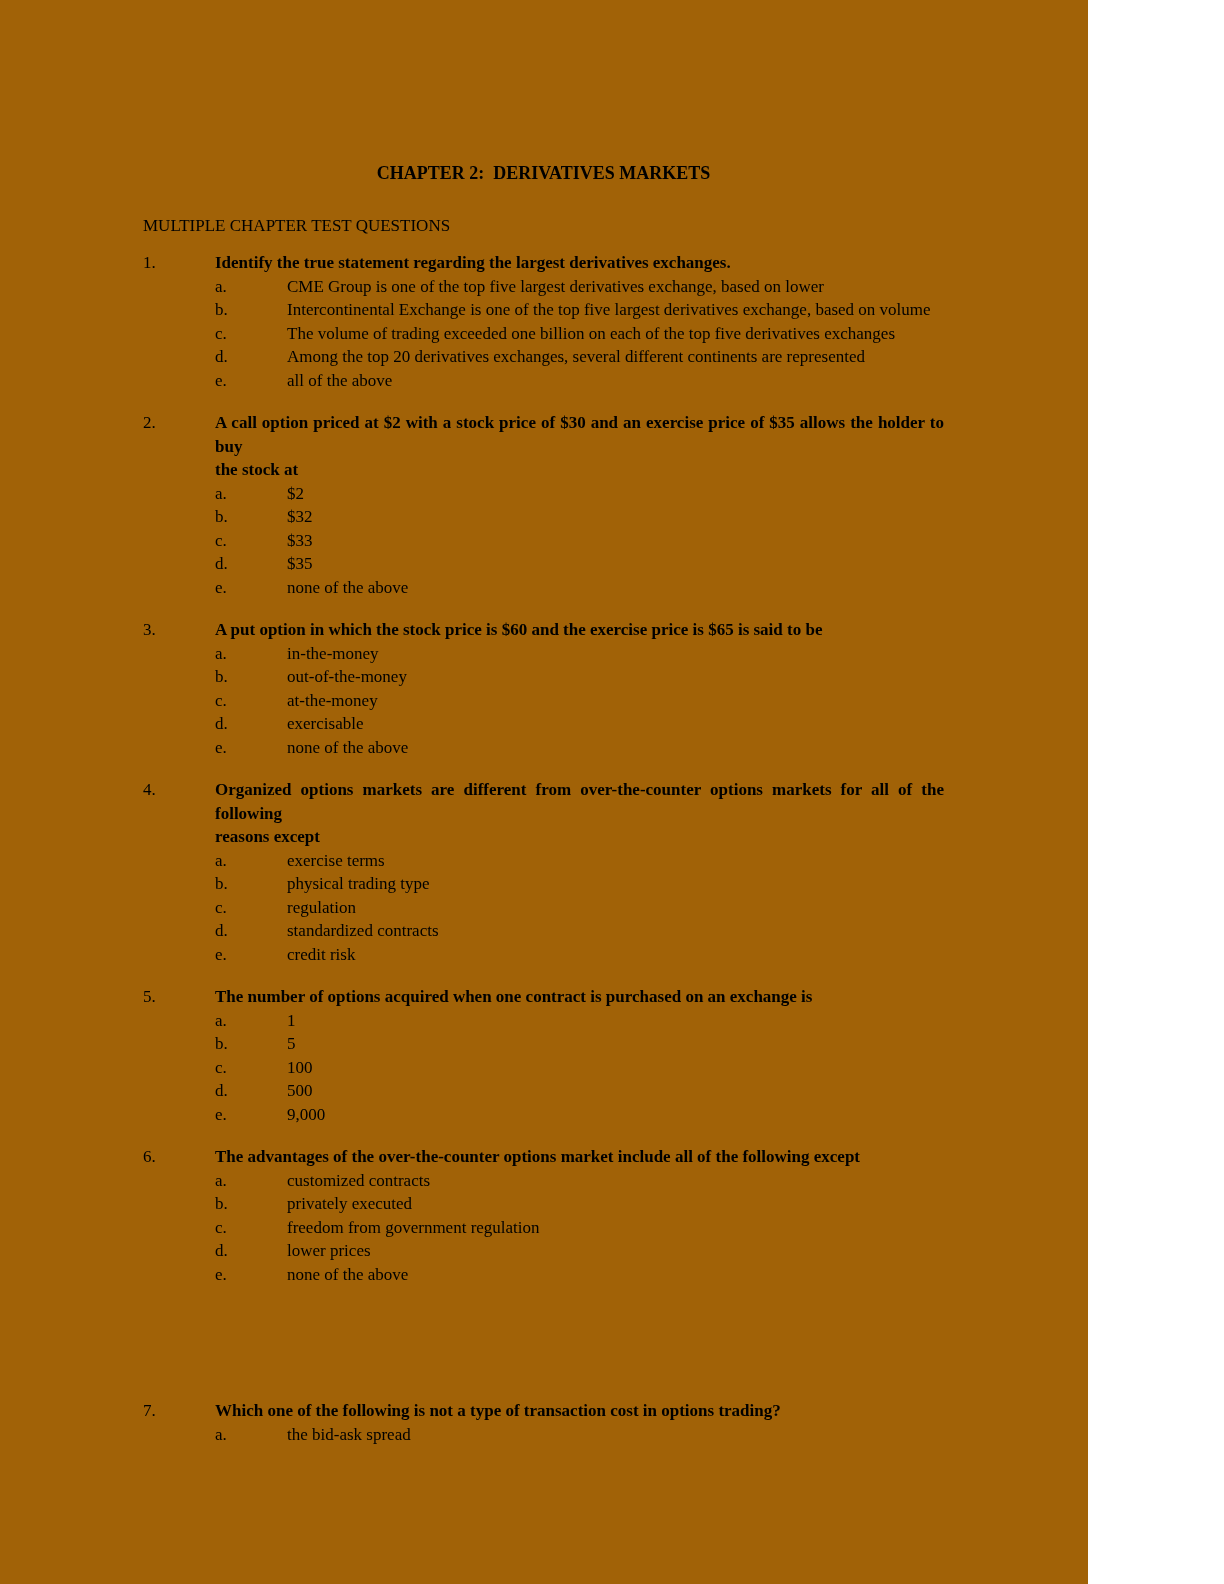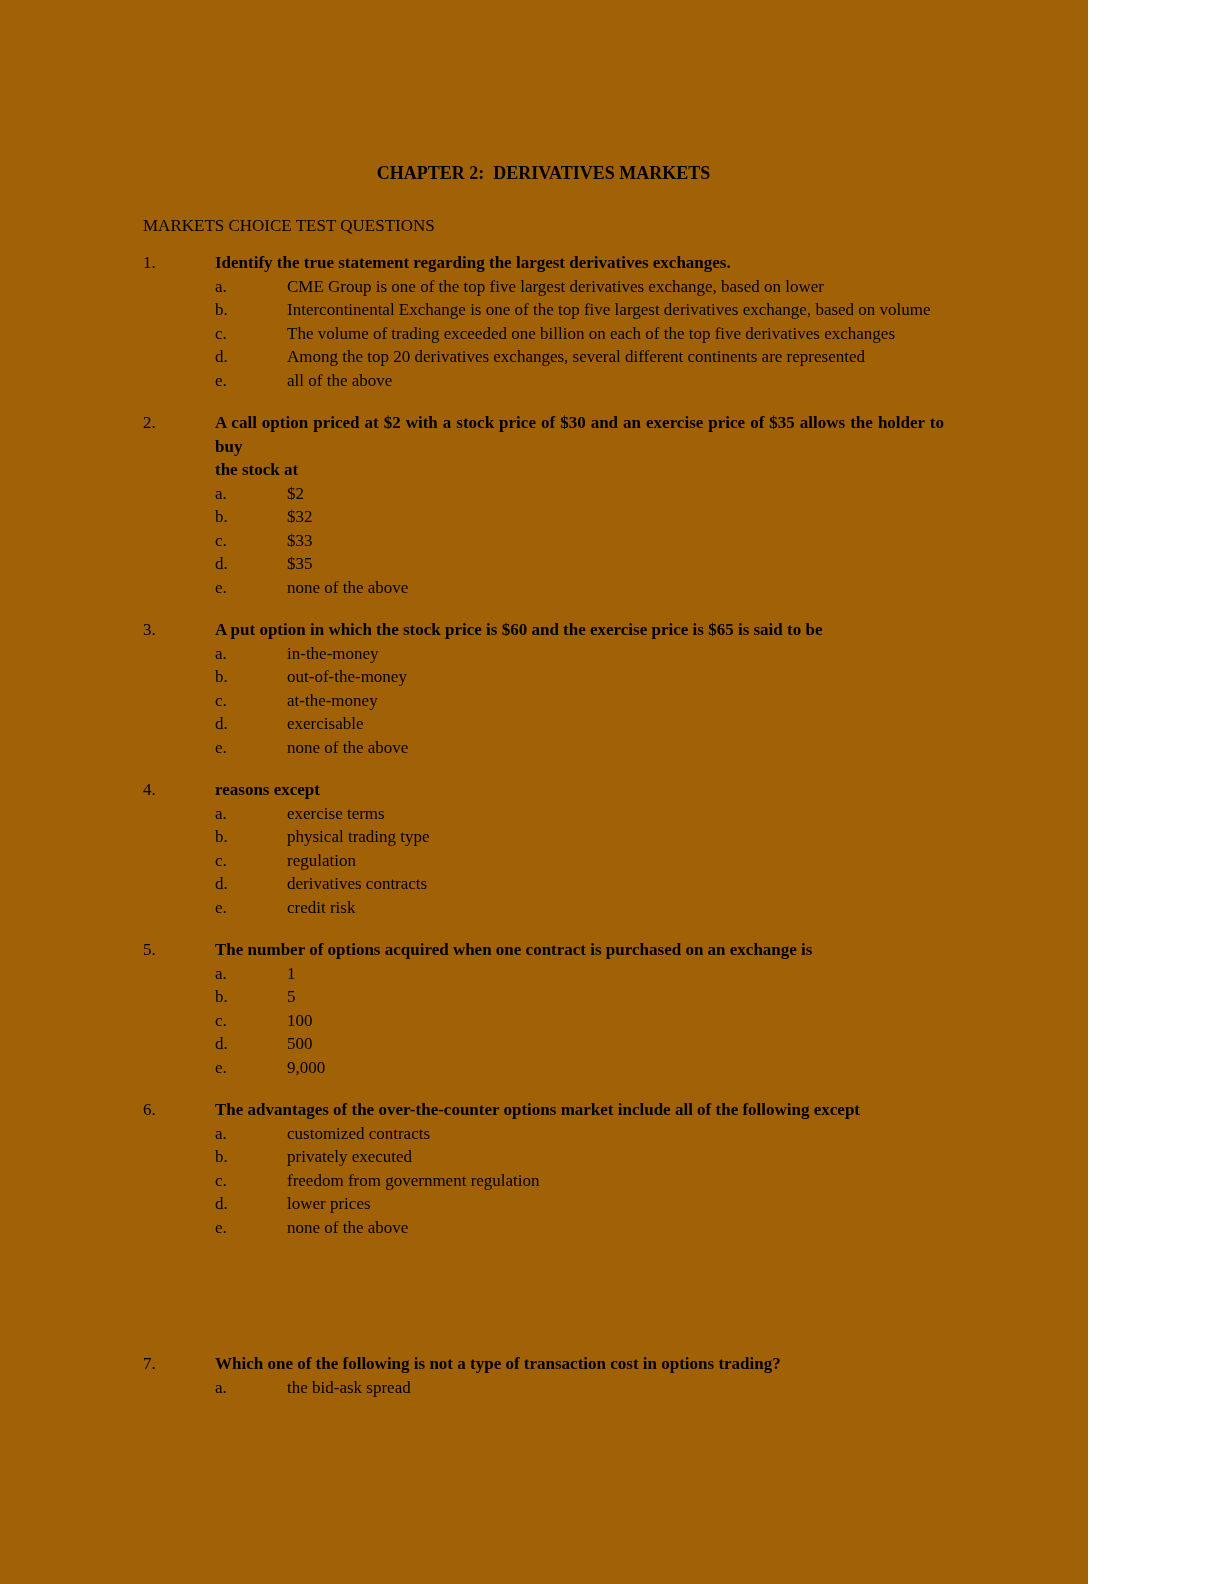--- a/index.html
+++ b/index.html
@@ -39,21 +39,21 @@
   .option { display: flex; margin-left: 72px; }
   .opt-letter { width: 72px; flex-shrink: 0; }
   .opt-text { flex: 1; }
 </style>
 </head>
 <body>
 
 <div class="page">
   <div class="doc-title">CHAPTER 2:  DERIVATIVES MARKETS</div>
 
-  <div class="section-heading">MARKETS CHOICE TEST QUESTIONS</div>
+  <div class="section-heading">MULTIPLE CHAPTER TEST QUESTIONS</div>
 
   <div id="questions">
       <div class="question">
         <div class="q-row">
           <div class="q-num">1.</div>
           <div class="q-body">
             <div class="q-line">Identify the true statement regarding the largest derivatives exchanges.</div>
           </div>
         </div>
         <div class="options">
@@ -137,39 +137,40 @@
           <div class="option">
             <div class="opt-letter">e.</div>
             <div class="opt-text">none of the above</div>
           </div>
         </div>
       </div>
       <div class="question">
         <div class="q-row">
           <div class="q-num">4.</div>
           <div class="q-body">
+            <div class="q-line justified">Organized options markets are different from over-the-counter options markets for all of the following</div>
             <div class="q-line">reasons except</div>
           </div>
         </div>
         <div class="options">
           <div class="option">
             <div class="opt-letter">a.</div>
             <div class="opt-text">exercise terms</div>
           </div>
           <div class="option">
             <div class="opt-letter">b.</div>
             <div class="opt-text">physical trading type</div>
           </div>
           <div class="option">
             <div class="opt-letter">c.</div>
             <div class="opt-text">regulation</div>
           </div>
           <div class="option">
             <div class="opt-letter">d.</div>
-            <div class="opt-text">derivatives contracts</div>
+            <div class="opt-text">standardized contracts</div>
           </div>
           <div class="option">
             <div class="opt-letter">e.</div>
             <div class="opt-text">credit risk</div>
           </div>
         </div>
       </div>
       <div class="question">
         <div class="q-row">
           <div class="q-num">5.</div>

